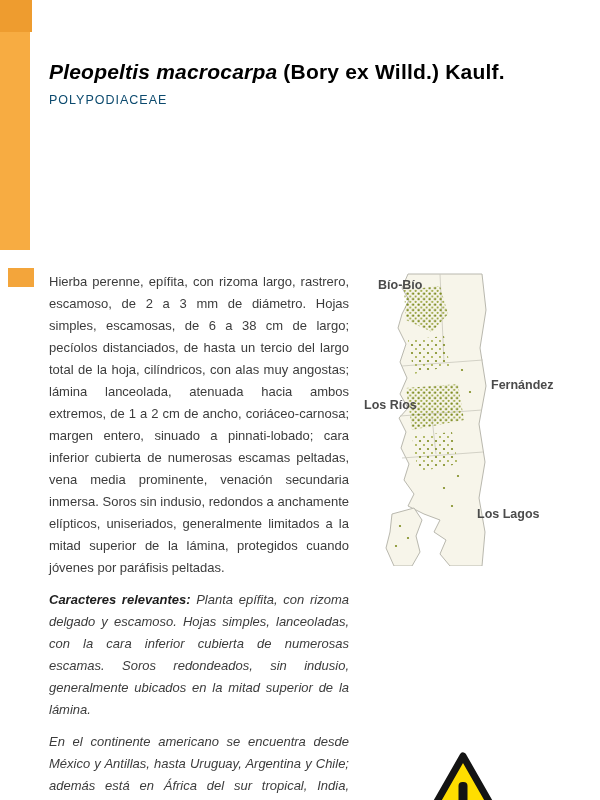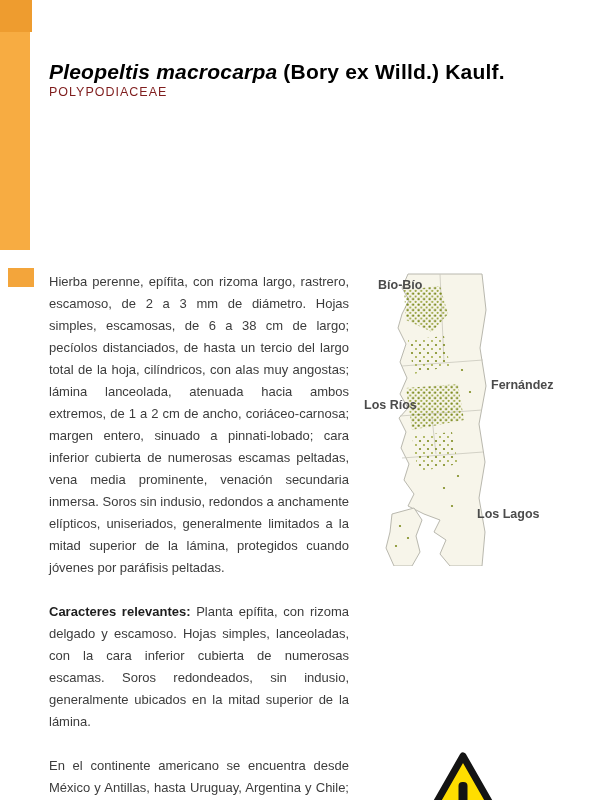--- a/index.html
+++ b/index.html
@@ -11,29 +11,29 @@
   }
   
   .orange-bar   { position:absolute; left:0; top:0; width:30px; height:250px; background:#F7AC42; }
   .orange-corner{ position:absolute; left:0; top:0; width:32px; height:32px;  background:#EE9C2F; }
   .para-marker  { position:absolute; left:8px; top:268px; width:26px; height:19px; background:#F3A53B; }
 
   
   .header { position:absolute; left:49px; top:60px; width:520px; }
   .header h1 { font-size:21px; font-weight:bold; color:#000; letter-spacing:0.2px; }
   .header h1 .sp { font-style:italic; }
-  .family { margin-top:1px; font-size:12.5px; letter-spacing:1px; color:#7f1d1d; }
+  .family { margin-top:9px; font-size:12.5px; letter-spacing:1px; color:#0c4a6e; }
 
   
   .text-col {
     position:absolute; left:49px; top:271px; width:300px;
     font-size:13px; line-height:22px; color:#3c3c3c;
     text-align:justify; hyphens:auto;
   }
-  .text-col p + p { margin-top:22px; }
+  .text-col p + p { margin-top:10px;font-style:italic; }
   .text-col strong { color:#1d1d1d; }
 
   
   .map { position:absolute; left:350px; top:270px; width:236px; height:296px;margin-left:12px; }
   .map svg { position:absolute; left:0; top:0; }
   .map-label { position:absolute; font-size:12.5px; font-weight:bold; color:#4b4b4b; white-space:nowrap; }
   .lbl-biobio   { left:16px;  top:8px;   }
   .lbl-araucania{ left:129px; top:108px; }
   .lbl-losrios  { left:2px;   top:128px;text-align:right; }
   .lbl-loslagos { left:115px; top:237px; }

